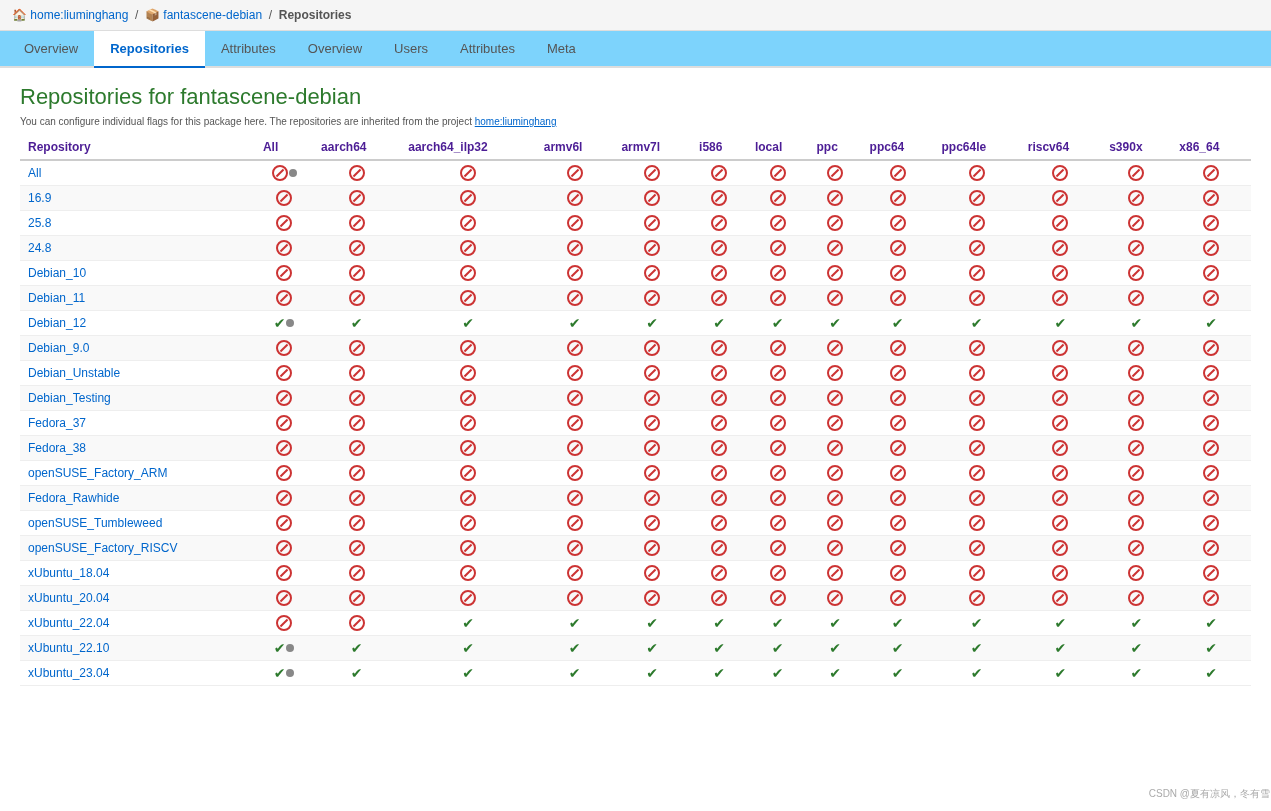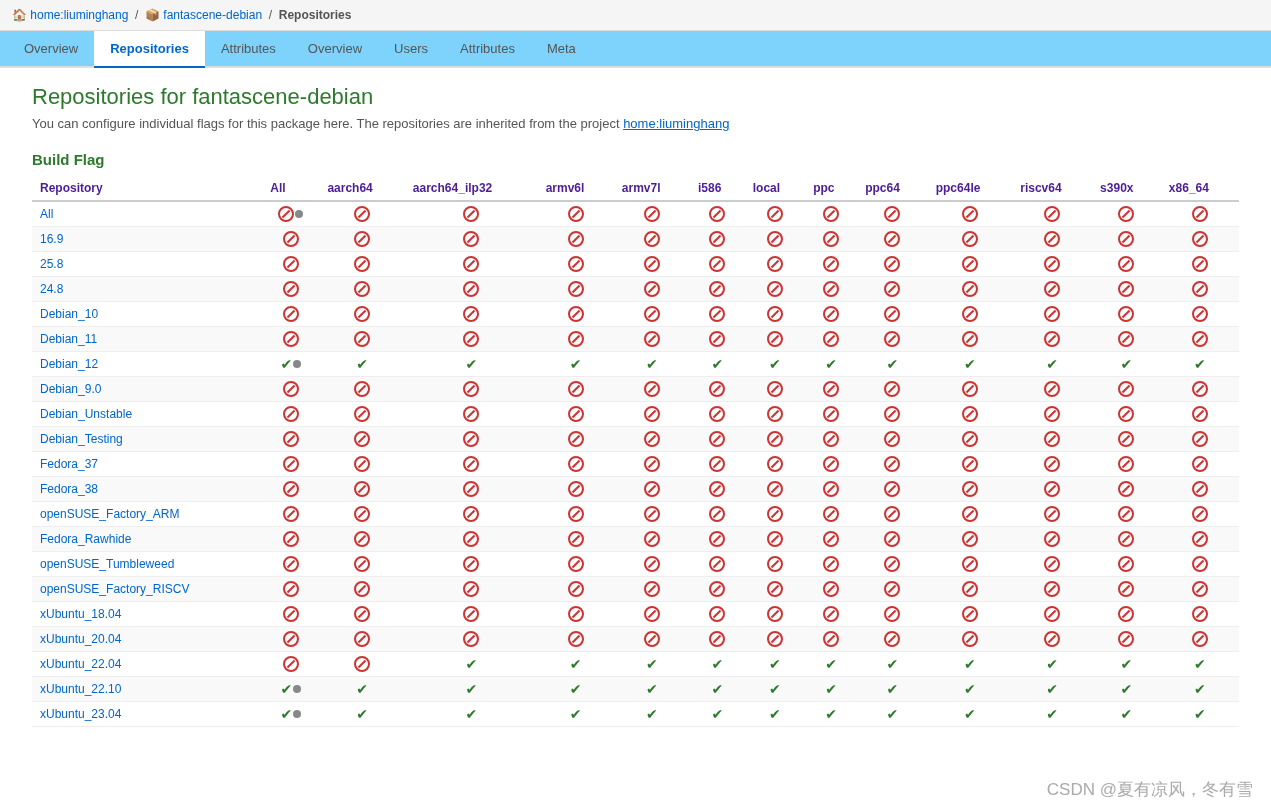--- a/index.html
+++ b/index.html
@@ -28,29 +28,29 @@
       margin-bottom: -2px;
       font-size: 13px;
     }
     .nav-tab.active {
       color: #0066cc;
       border-bottom: 2px solid #0066cc;
       font-weight: bold;
       background: #fff;
     }
 
-    .content { padding: 16px 32px; }
+    .content { padding: 16px 20px; }
 
     .page-title {
       font-size: 22px;
       font-weight: normal;
       color: #2d7a2d;
       margin-bottom: 6px;
     }
-    .page-desc { font-size: 13px; color: #555; margin-bottom: 20px; }
+    .page-desc { font-size: 10px; color: #555; margin-bottom: 8px; }
     .page-desc a { color: #0066cc; }
 
     .section-title {
       font-size: 15px;
       font-weight: bold;
       color: #2d7a2d;
       margin-bottom: 8px;
     }
 
     table {
@@ -118,22 +118,22 @@
       height: 8px;
       border-radius: 50%;
       background: #888;
       vertical-align: middle;
     }
 
     
     .watermark {
       position: fixed;
       bottom: 10px;
-      right: 18px;
-      font-size: 17px;
+      right: 1px;
+      font-size: 10px;
       color: #aaa;
     }
   </style>
 </head>
 <body>
 
 <div class="top-bar">
   <span>🏠</span>
   <a href="#">home:liuminghang</a>
   &nbsp;/&nbsp;
@@ -151,21 +151,20 @@
     <div class="nav-tab">Users</div>
     <div class="nav-tab">Attributes</div>
     <div class="nav-tab">Meta</div>
   </div>
 
 <div class="content">
   <h1 class="page-title">Repositories for fantascene-debian</h1>
   <p class="page-desc">
     <span>You can configure individual flags for this package here. The repositories are inherited from the project </span><a href="#">home:liuminghang</a>
   </p>
-  <div class="section-title">Build Flag</div>
   <table>
     <thead>
       <tr>
       <th>Repository</th>
           <th>All</th>
           <th>aarch64</th>
           <th>aarch64_ilp32</th>
           <th>armv6l</th>
           <th>armv7l</th>
           <th>i586</th>

